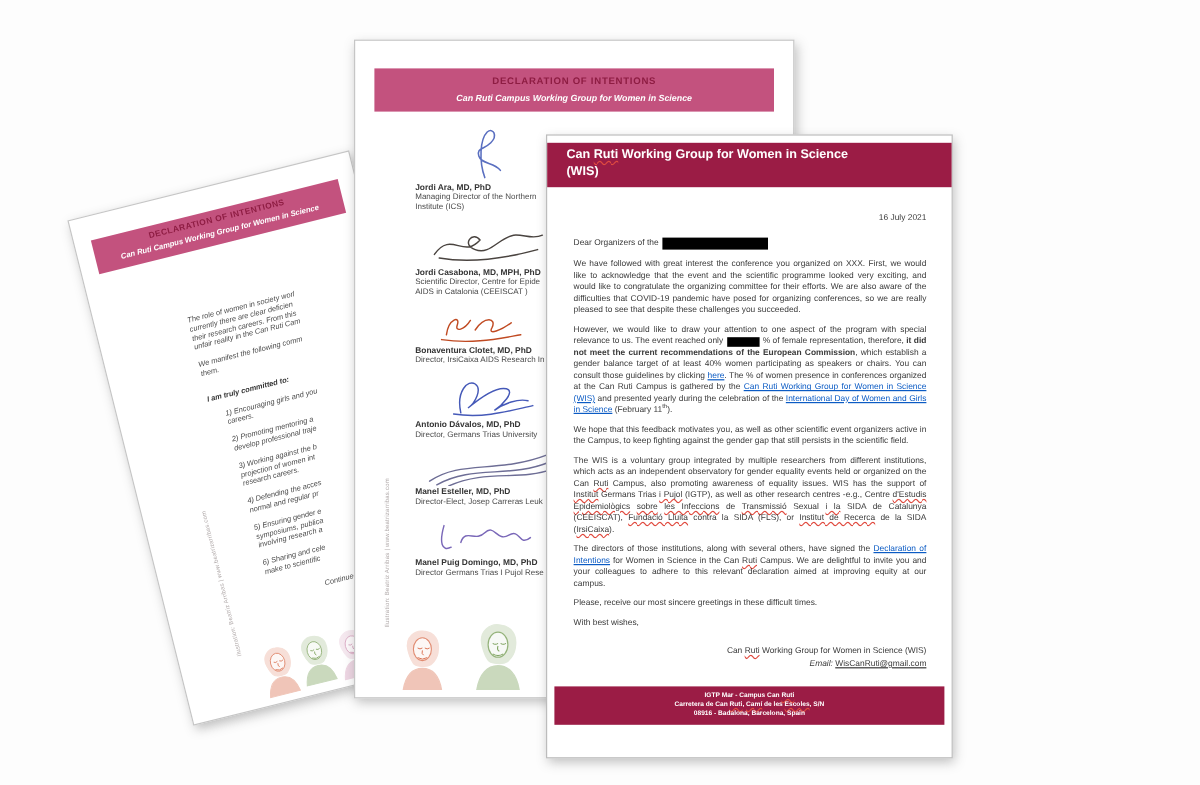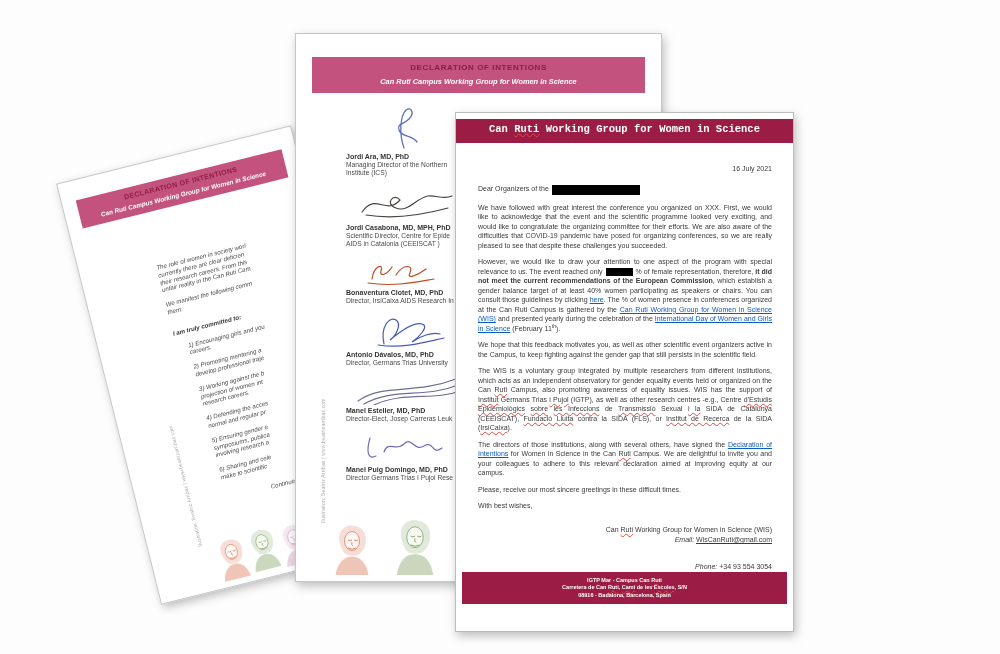--- a/index.html
+++ b/index.html
@@ -40,22 +40,22 @@
   }
   .doc-front .credit{left:24px;bottom:52px;}
   .doc-back .credit{left:48px;bottom:40px;}
   .portraits{position:absolute;display:flex;justify-content:space-between;align-items:flex-end;}
   .doc-front .portraits{left:34px;right:34px;bottom:6px;}
   .doc-back .portraits{left:64px;right:16px;bottom:5px;}
   svg.portrait{display:block;}
   
   .letter{left:455px;top:112px;width:337px;height:518px;z-index:3;border-color:#bcbcbc;}
   .letter-header{
-    margin:6px 0 0;background:#9b1c45;color:#fff;text-align:center;
-    font-weight:bold;font-size:10.5px;line-height:13.5px;padding:4px 2px 6px;font-family:Liberation Mono, monospace;
+    margin:6px 0 0;background:#9b1c45;color:#fff;text-align:left;
+    font-weight:bold;font-size:10.5px;line-height:13.5px;padding:4px 16px 6px;
   }
   .letter-body{
     padding:8px 21px 0 22px;font-size:7px;line-height:9.5px;color:#3a3a3a;
     text-align:justify;
   }
   .date{text-align:right;margin:13px 0 11px;}
   .salutation{margin-bottom:9px;text-align:left;}
   .para{margin-bottom:7px;}
   .b{font-weight:bold;}
   .i{font-style:italic;}
@@ -225,20 +225,21 @@
       </svg>
     <svg class="portrait" width="44" height="58" viewBox="0 0 40 52" style="color: rgb(191, 74, 74);">
         <use href="#portrait-glyph"></use>
       </svg>
   </div>
 </div>
 
 <div class="paper letter">
   <div class="letter-header">
     <div><span>Can </span><span class="wavy">Ruti</span><span> Working Group for Women in Science</span></div>
+    <div>(WIS)</div>
   </div>
   <div class="letter-body">
     <div class="date">16 July 2021</div>
     <div class="salutation"><span>Dear Organizers of the</span><span class="redact" style="width: 88px; height: 10px;"></span></div>
     <div>
         <div class="para"><span>We have followed with great interest the conference you organized on XXX. First, we would like to acknowledge that the event and the scientific programme looked very exciting, and would like to congratulate the organizing committee for their efforts. We are also aware of the difficulties that COVID-19 pandemic have posed for organizing conferences, so we are really pleased to see that despite these challenges you succeeded.</span></div>
         <div class="para"><span>However, we would like to draw your attention to one aspect of the program with special relevance to us. The event reached only</span><span class="redact" style="width: 27px; height: 8px;"></span><span>% of female representation, therefore, </span><span class="b">it did not meet the current recommendations of the European Commission</span><span>, which establish a gender balance target of at least 40% women participating as speakers or chairs. You can consult those guidelines by clicking </span><span class="lnk">here</span><span>. The % of women presence in conferences organized at the Can Ruti Campus is gathered by the </span><span class="lnk">Can Ruti Working Group for Women in Science (WIS)</span><span> and presented yearly during the celebration of the </span><span class="lnk">International Day of Women and Girls in Science</span><span> (February 11</span><sup>th</sup><span>).</span></div>
         <div class="para"><span>We hope that this feedback motivates you, as well as other scientific event organizers active in the Campus, to keep fighting against the gender gap that still persists in the scientific field.</span></div>
         <div class="para"><span>The WIS is a voluntary group integrated by multiple researchers from different institutions, which acts as an independent observatory for gender equality events held or organized on the Can </span><span class="wavy">Ruti</span><span> Campus, also promoting awareness of equality issues. WIS has the support of </span><span class="wavy">Institut</span><span> Germans Trias </span><span class="wavy">i Pujol</span><span> (IGTP), as well as other research centres -e.g., Centre </span><span class="wavy">d'Estudis Epidemiològics</span><span> </span><span class="wavy">sobre</span><span> </span><span class="wavy">les Infeccions</span><span> de </span><span class="wavy">Transmissió</span><span> Sexual </span><span class="wavy">i la</span><span> SIDA de Catalunya (CEEISCAT), </span><span class="wavy">Fundació Lluita</span><span> contra la SIDA (FLS), or </span><span class="wavy">Institut de Recerca</span><span> de la SIDA (</span><span class="wavy">IrsiCaixa</span><span>).</span></div>
         <div class="para"><span>The directors of those institutions, along with several others, have signed the </span><span class="lnk">Declaration of Intentions</span><span> for Women in Science in the Can </span><span class="wavy">Ruti</span><span> Campus. We are delightful to invite you and your colleagues to adhere to this relevant declaration aimed at improving equity at our campus.</span></div>

